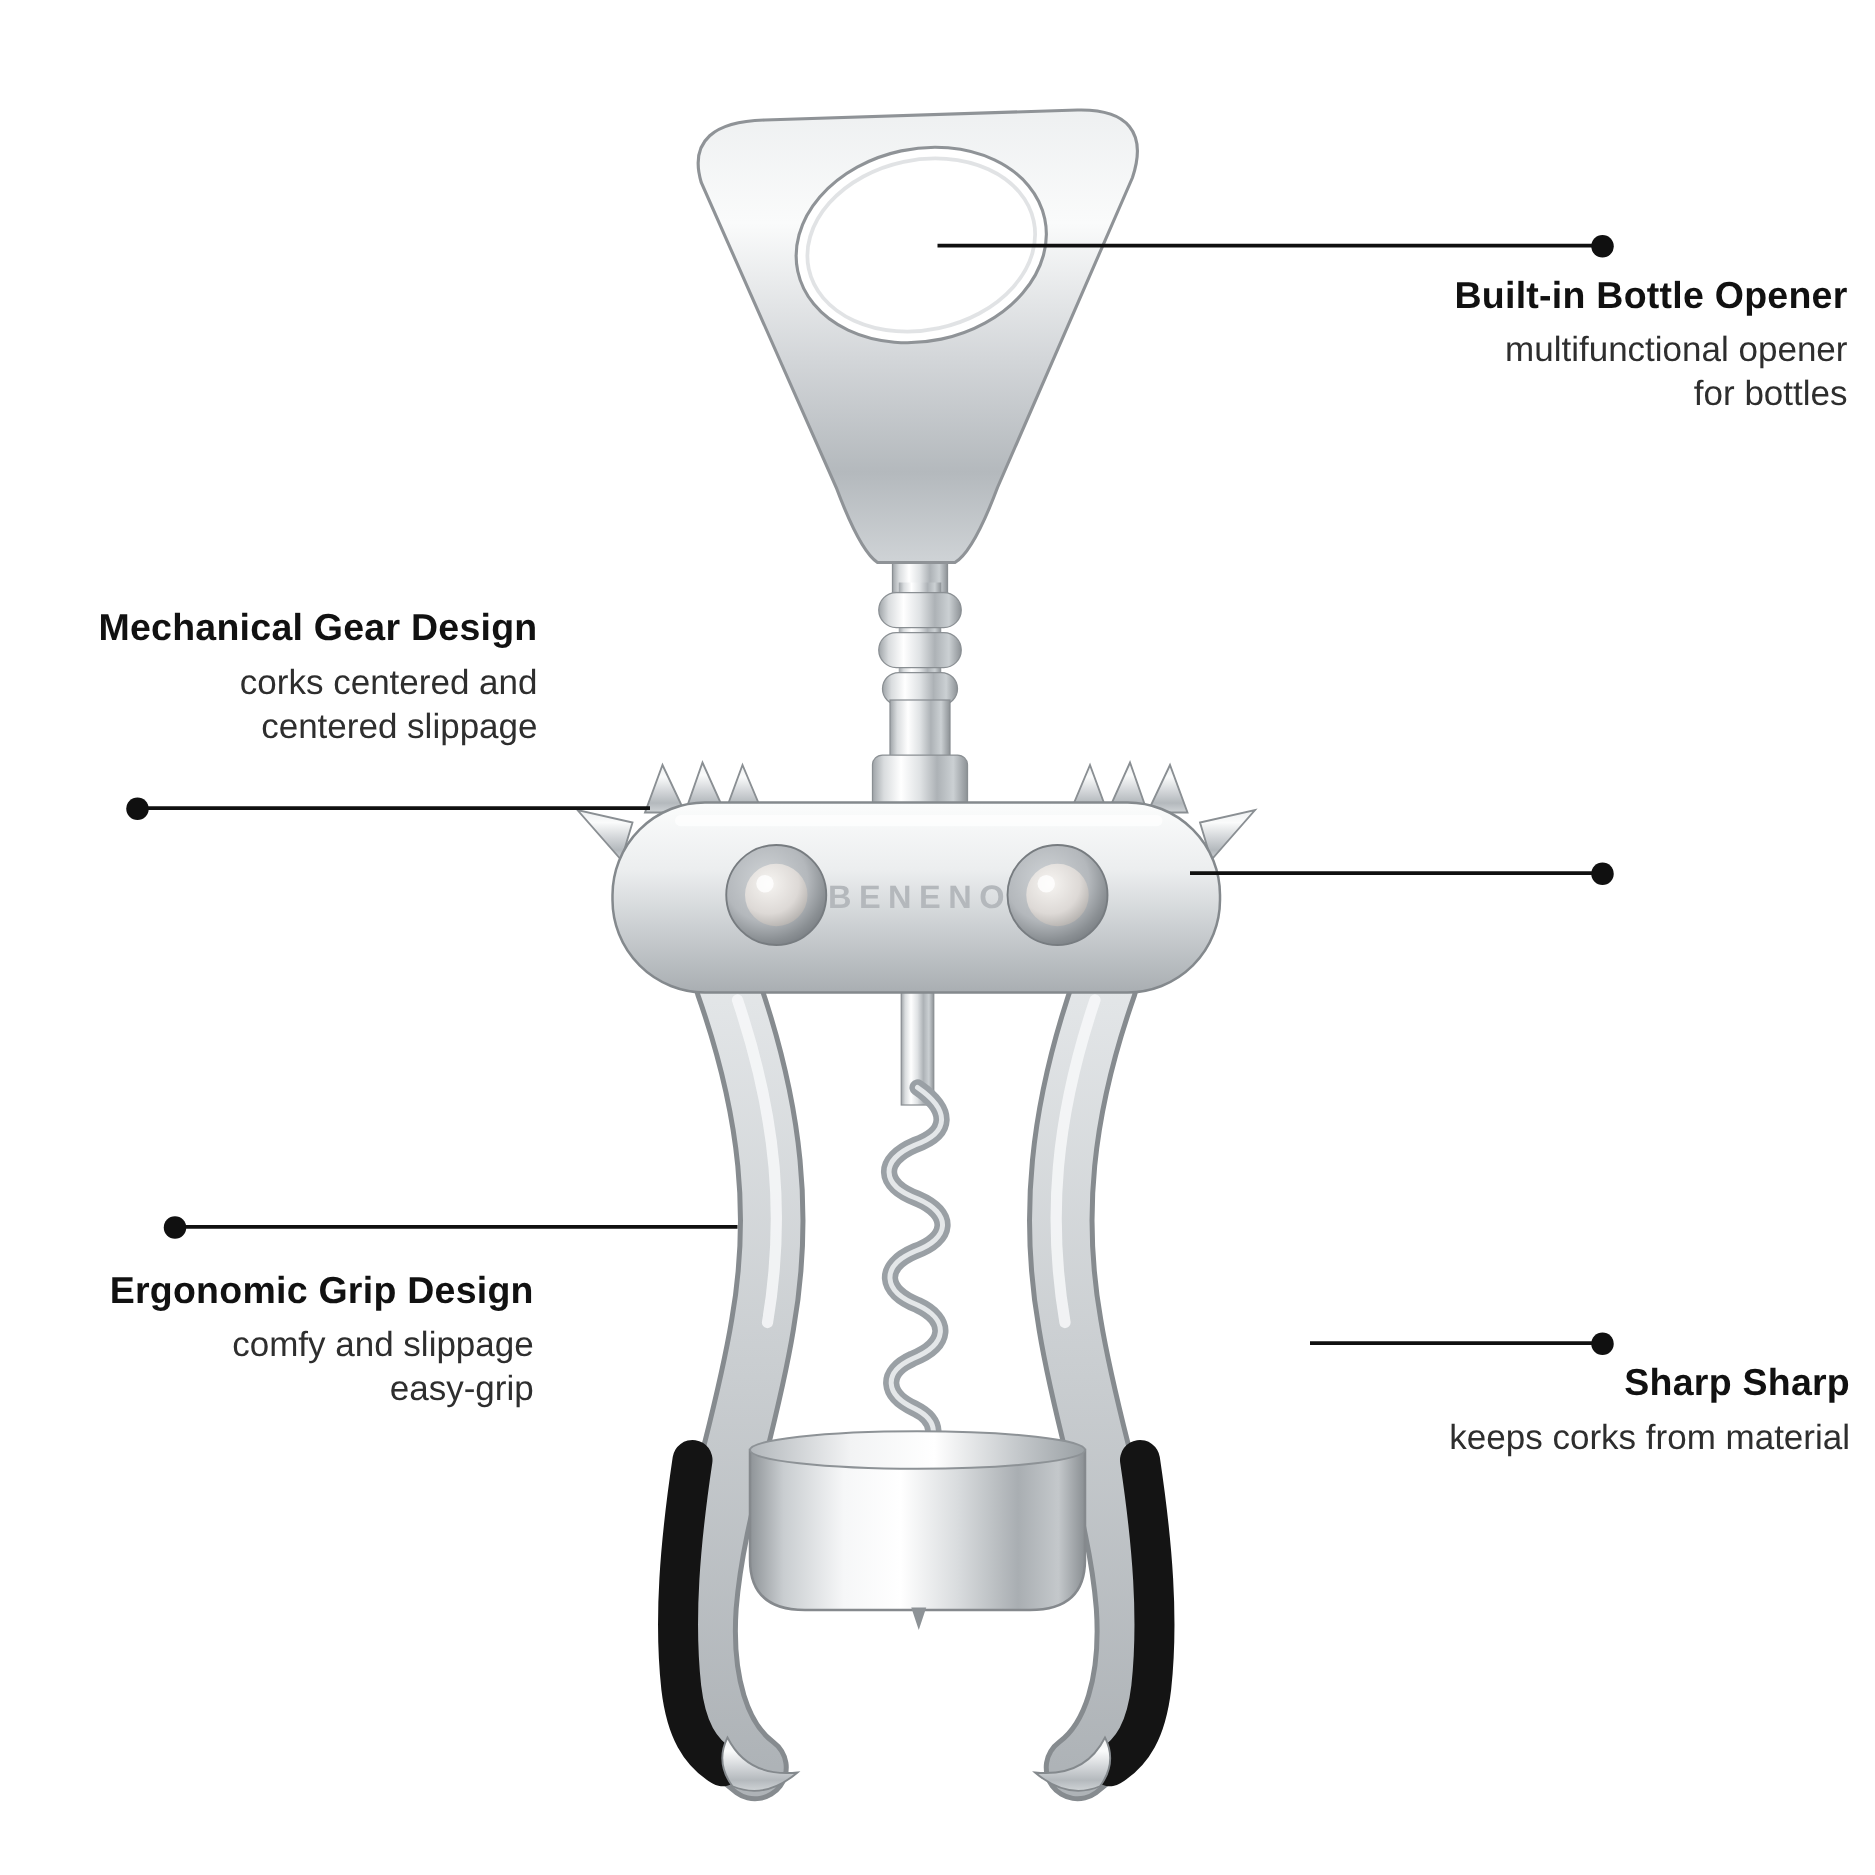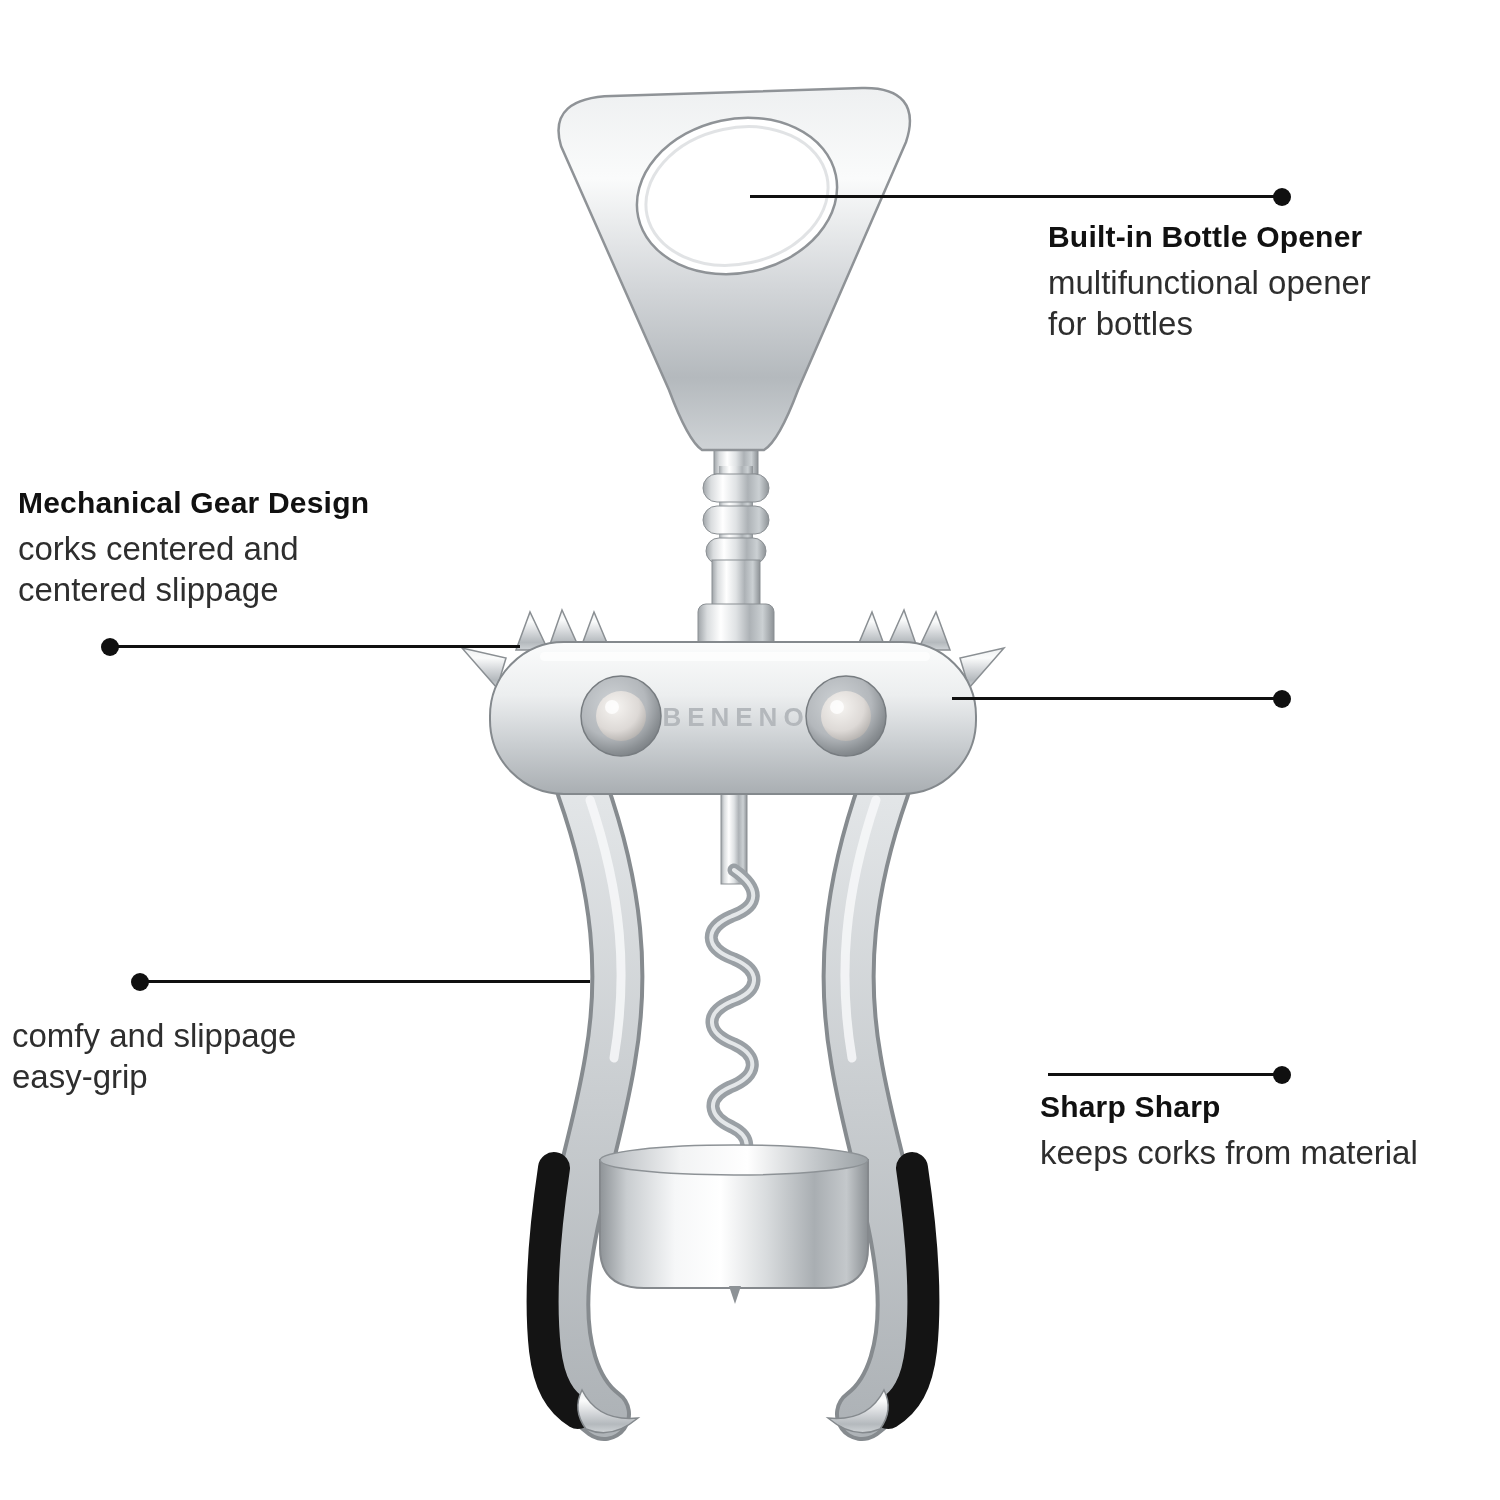--- a/index.html
+++ b/index.html
@@ -4,28 +4,28 @@
 <style>
   html,body { margin:0; padding:0; background:#ffffff; }
   .canvas {
     position:relative;
     width:1500px; height:1500px;
     background:#ffffff;
     overflow:hidden;
     font-family:"Liberation Sans", sans-serif;
   }
   .product-svg { position:absolute; left:0; top:0; width:1500px; height:1500px; }
-  .callout { position:absolute; text-align:left; }
+  .callout { position:absolute; text-align:right; }
   .callout h3 {
     margin:0 0 9px 0;
     font-size:30px; font-weight:700; color:#111111; letter-spacing:0.2px;
   }
   .callout p {
     margin:0;
-    font-size:33px; font-weight:400; color:#2e2e2e; line-height:1.24;
+    font-size:28px; font-weight:400; color:#2e2e2e; line-height:1.24;
   }
   .callout-line { position:absolute; height:3px; background:#101010; }
   .callout-dot  { position:absolute; width:18px; height:18px; border-radius:50%; background:#101010; }
   .brand-etch {
     font-family:"Liberation Sans", sans-serif;
     font-size:26px; font-weight:700; letter-spacing:6px;
     fill:#b4b8bc;
   }
 </style>
 </head>
@@ -191,20 +191,21 @@
   </div>
   <div class="callout-line" style="left:110px; top:645px; width:410px;"></div>
   <div class="callout-dot" style="left:101px; top:638px;"></div>
 
   <div class="callout-line" style="left:952px; top:697px; width:330px;"></div>
   <div class="callout-dot" style="left:1273px; top:690px;"></div>
 
   <div class="callout-dot" style="left:131px; top:973px;"></div>
   <div class="callout-line" style="left:140px; top:980px; width:450px;"></div>
   <div class="callout" style="left:12px; top:1016px; width:415px;">
+    <h3>Ergonomic Grip Design</h3>
     <p>comfy and slippage</p>
     <p>easy-grip</p>
   </div>
 
   <div class="callout-line" style="left:1048px; top:1073px; width:234px;"></div>
   <div class="callout-dot" style="left:1273px; top:1066px;"></div>
   <div class="callout" style="left:1040px; top:1090px; width:440px;">
     <h3>Sharp Sharp</h3>
     <p>keeps corks from material</p>
   </div>

